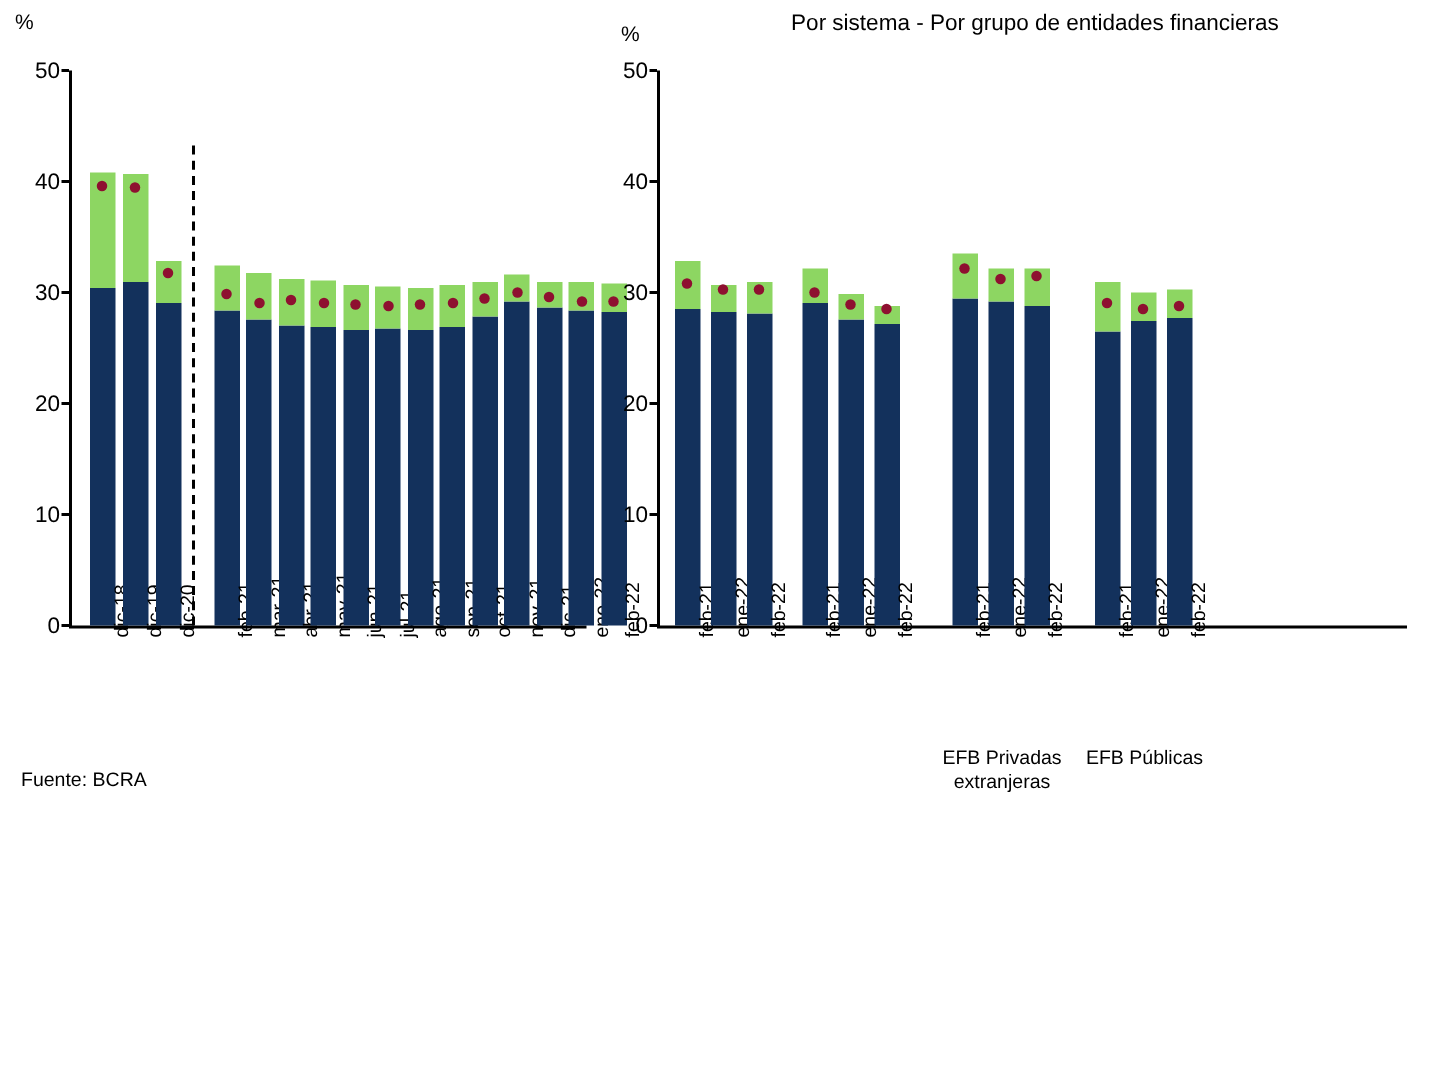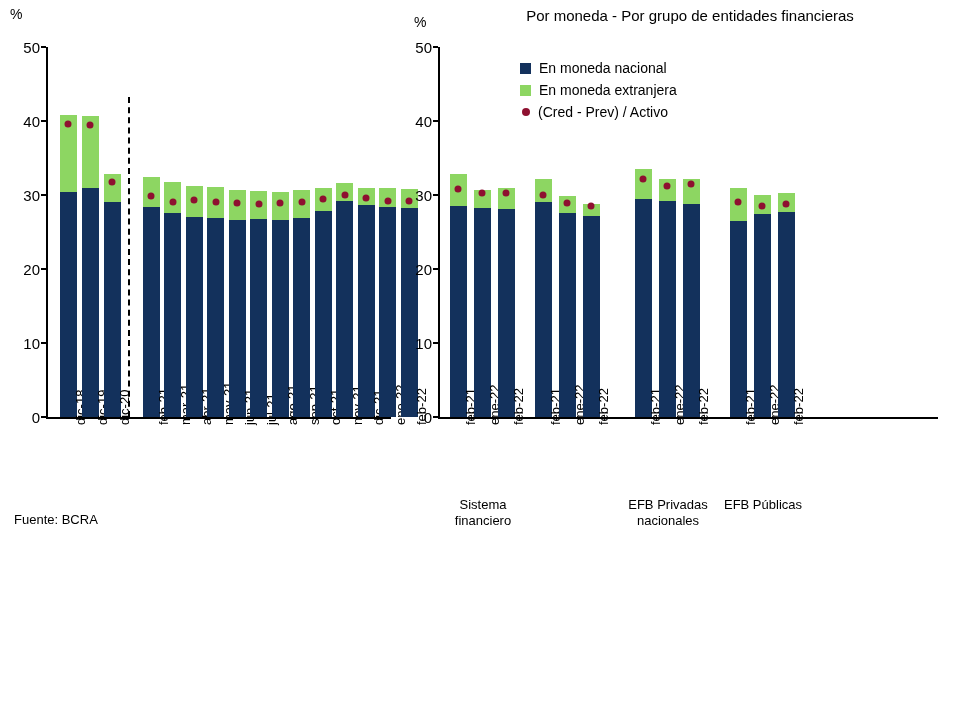--- a/index.html
+++ b/index.html
@@ -165,36 +165,22 @@
         <div class="seg-nac" style="height: 209.42px;"></div>
         <div class="seg-ext" style="top: 0px; height: 18.5px;"></div>
       </div>
       <div class="dot" style="left: 363px; bottom: 216.08px;"></div>
       <div class="xlabel" style="left: 368px; top: 378px;">feb-22</div>
       <div class="divider" style="left: 82px; top: 50px; height: 320px;"></div>
     </div>
 </div>
 
 <div class="panel" id="panel-right">
-  <div class="chart-title" style="left:50px;top:6px;width:440px;">Por moneda - Por grupo de entidades financieras</div>
+  <div class="chart-title" style="left:50px;top:6px;width:440px;">Por sistema - Por grupo de entidades financieras</div>
   <div class="axis-unit" style="left:-6px;top:14px;">%</div>
-  <div class="legend" id="legend" style="left:100px;top:57px;">
-      <div class="legend-row">
-        <span class="legend-swatch" style="background: rgb(19, 49, 92);"></span>
-        <span class="legend-text">En moneda nacional</span>
-      </div>
-      <div class="legend-row">
-        <span class="legend-swatch" style="background: rgb(141, 214, 98);"></span>
-        <span class="legend-text">En moneda extranjera</span>
-      </div>
-      <div class="legend-row">
-        <span class="legend-dot"></span>
-        <span class="legend-text">(Cred - Prev) / Activo</span>
-      </div>
-    </div>
   <div class="plot" id="plot-right" style="left:18px;top:47px;width:500px;height:370px;">
       <div class="axis-line" style="left: 0px; top: 0px; width: 2px; height: 371px;"></div>
       <div class="axis-line" style="left: 0px; top: 370px; width: 500px; height: 2px;"></div>
       <div class="ytick-label" style="left: -36px; top: 370px;">0</div>
       <div class="axis-line" style="left: -5px; top: 369px; width: 5px; height: 2px;"></div>
       <div class="ytick-label" style="left: -36px; top: 296px;">10</div>
       <div class="axis-line" style="left: -5px; top: 295px; width: 5px; height: 2px;"></div>
       <div class="ytick-label" style="left: -36px; top: 222px;">20</div>
       <div class="axis-line" style="left: -5px; top: 221px; width: 5px; height: 2px;"></div>
       <div class="ytick-label" style="left: -36px; top: 148px;">30</div>
@@ -214,21 +200,20 @@
         <div class="seg-ext" style="top: 0px; height: 17.76px;"></div>
       </div>
       <div class="dot" style="left: 44px; bottom: 224.22px;"></div>
       <div class="xlabel" style="left: 49px; top: 378px;">ene-22</div>
       <div class="bar" style="left: 59.5px; width: 17px; bottom: 0px; top: 141.34px; height: 228.66px;">
         <div class="seg-nac" style="height: 207.94px;"></div>
         <div class="seg-ext" style="top: 0px; height: 20.72px;"></div>
       </div>
       <div class="dot" style="left: 68px; bottom: 224.22px;"></div>
       <div class="xlabel" style="left: 73px; top: 378px;">feb-22</div>
-      <div class="group-label" style="left: -1px; top: 450px; width: 92px;">Sistema financiero</div>
       <div class="bar" style="left: 96.5px; width: 17px; bottom: 0px; top: 131.72px; height: 238.28px;">
         <div class="seg-nac" style="height: 215.34px;"></div>
         <div class="seg-ext" style="top: 0px; height: 22.94px;"></div>
       </div>
       <div class="dot" style="left: 105px; bottom: 222px;"></div>
       <div class="xlabel" style="left: 110px; top: 378px;">feb-21</div>
       <div class="bar" style="left: 120.5px; width: 17px; bottom: 0px; top: 149.48px; height: 220.52px;">
         <div class="seg-nac" style="height: 204.24px;"></div>
         <div class="seg-ext" style="top: 0px; height: 16.28px;"></div>
       </div>
@@ -251,21 +236,21 @@
         <div class="seg-ext" style="top: 0px; height: 22.2px;"></div>
       </div>
       <div class="dot" style="left: 229px; bottom: 230.88px;"></div>
       <div class="xlabel" style="left: 234px; top: 378px;">ene-22</div>
       <div class="bar" style="left: 244.5px; width: 17px; bottom: 0px; top: 132.46px; height: 237.54px;">
         <div class="seg-nac" style="height: 213.12px;"></div>
         <div class="seg-ext" style="top: 0px; height: 24.42px;"></div>
       </div>
       <div class="dot" style="left: 253px; bottom: 233.1px;"></div>
       <div class="xlabel" style="left: 258px; top: 378px;">feb-22</div>
-      <div class="group-label" style="left: 184px; top: 450px; width: 92px;">EFB Privadas nacionales</div>
+      <div class="group-label" style="left: 184px; top: 450px; width: 92px;">EFB Privadas extranjeras</div>
       <div class="bar" style="left: 291.5px; width: 17px; bottom: 0px; top: 141.34px; height: 228.66px;">
         <div class="seg-nac" style="height: 196.1px;"></div>
         <div class="seg-ext" style="top: 0px; height: 32.56px;"></div>
       </div>
       <div class="dot" style="left: 300px; bottom: 215.34px;"></div>
       <div class="xlabel" style="left: 305px; top: 378px;">feb-21</div>
       <div class="bar" style="left: 315.5px; width: 17px; bottom: 0px; top: 148px; height: 222px;">
         <div class="seg-nac" style="height: 203.5px;"></div>
         <div class="seg-ext" style="top: 0px; height: 18.5px;"></div>
       </div>

